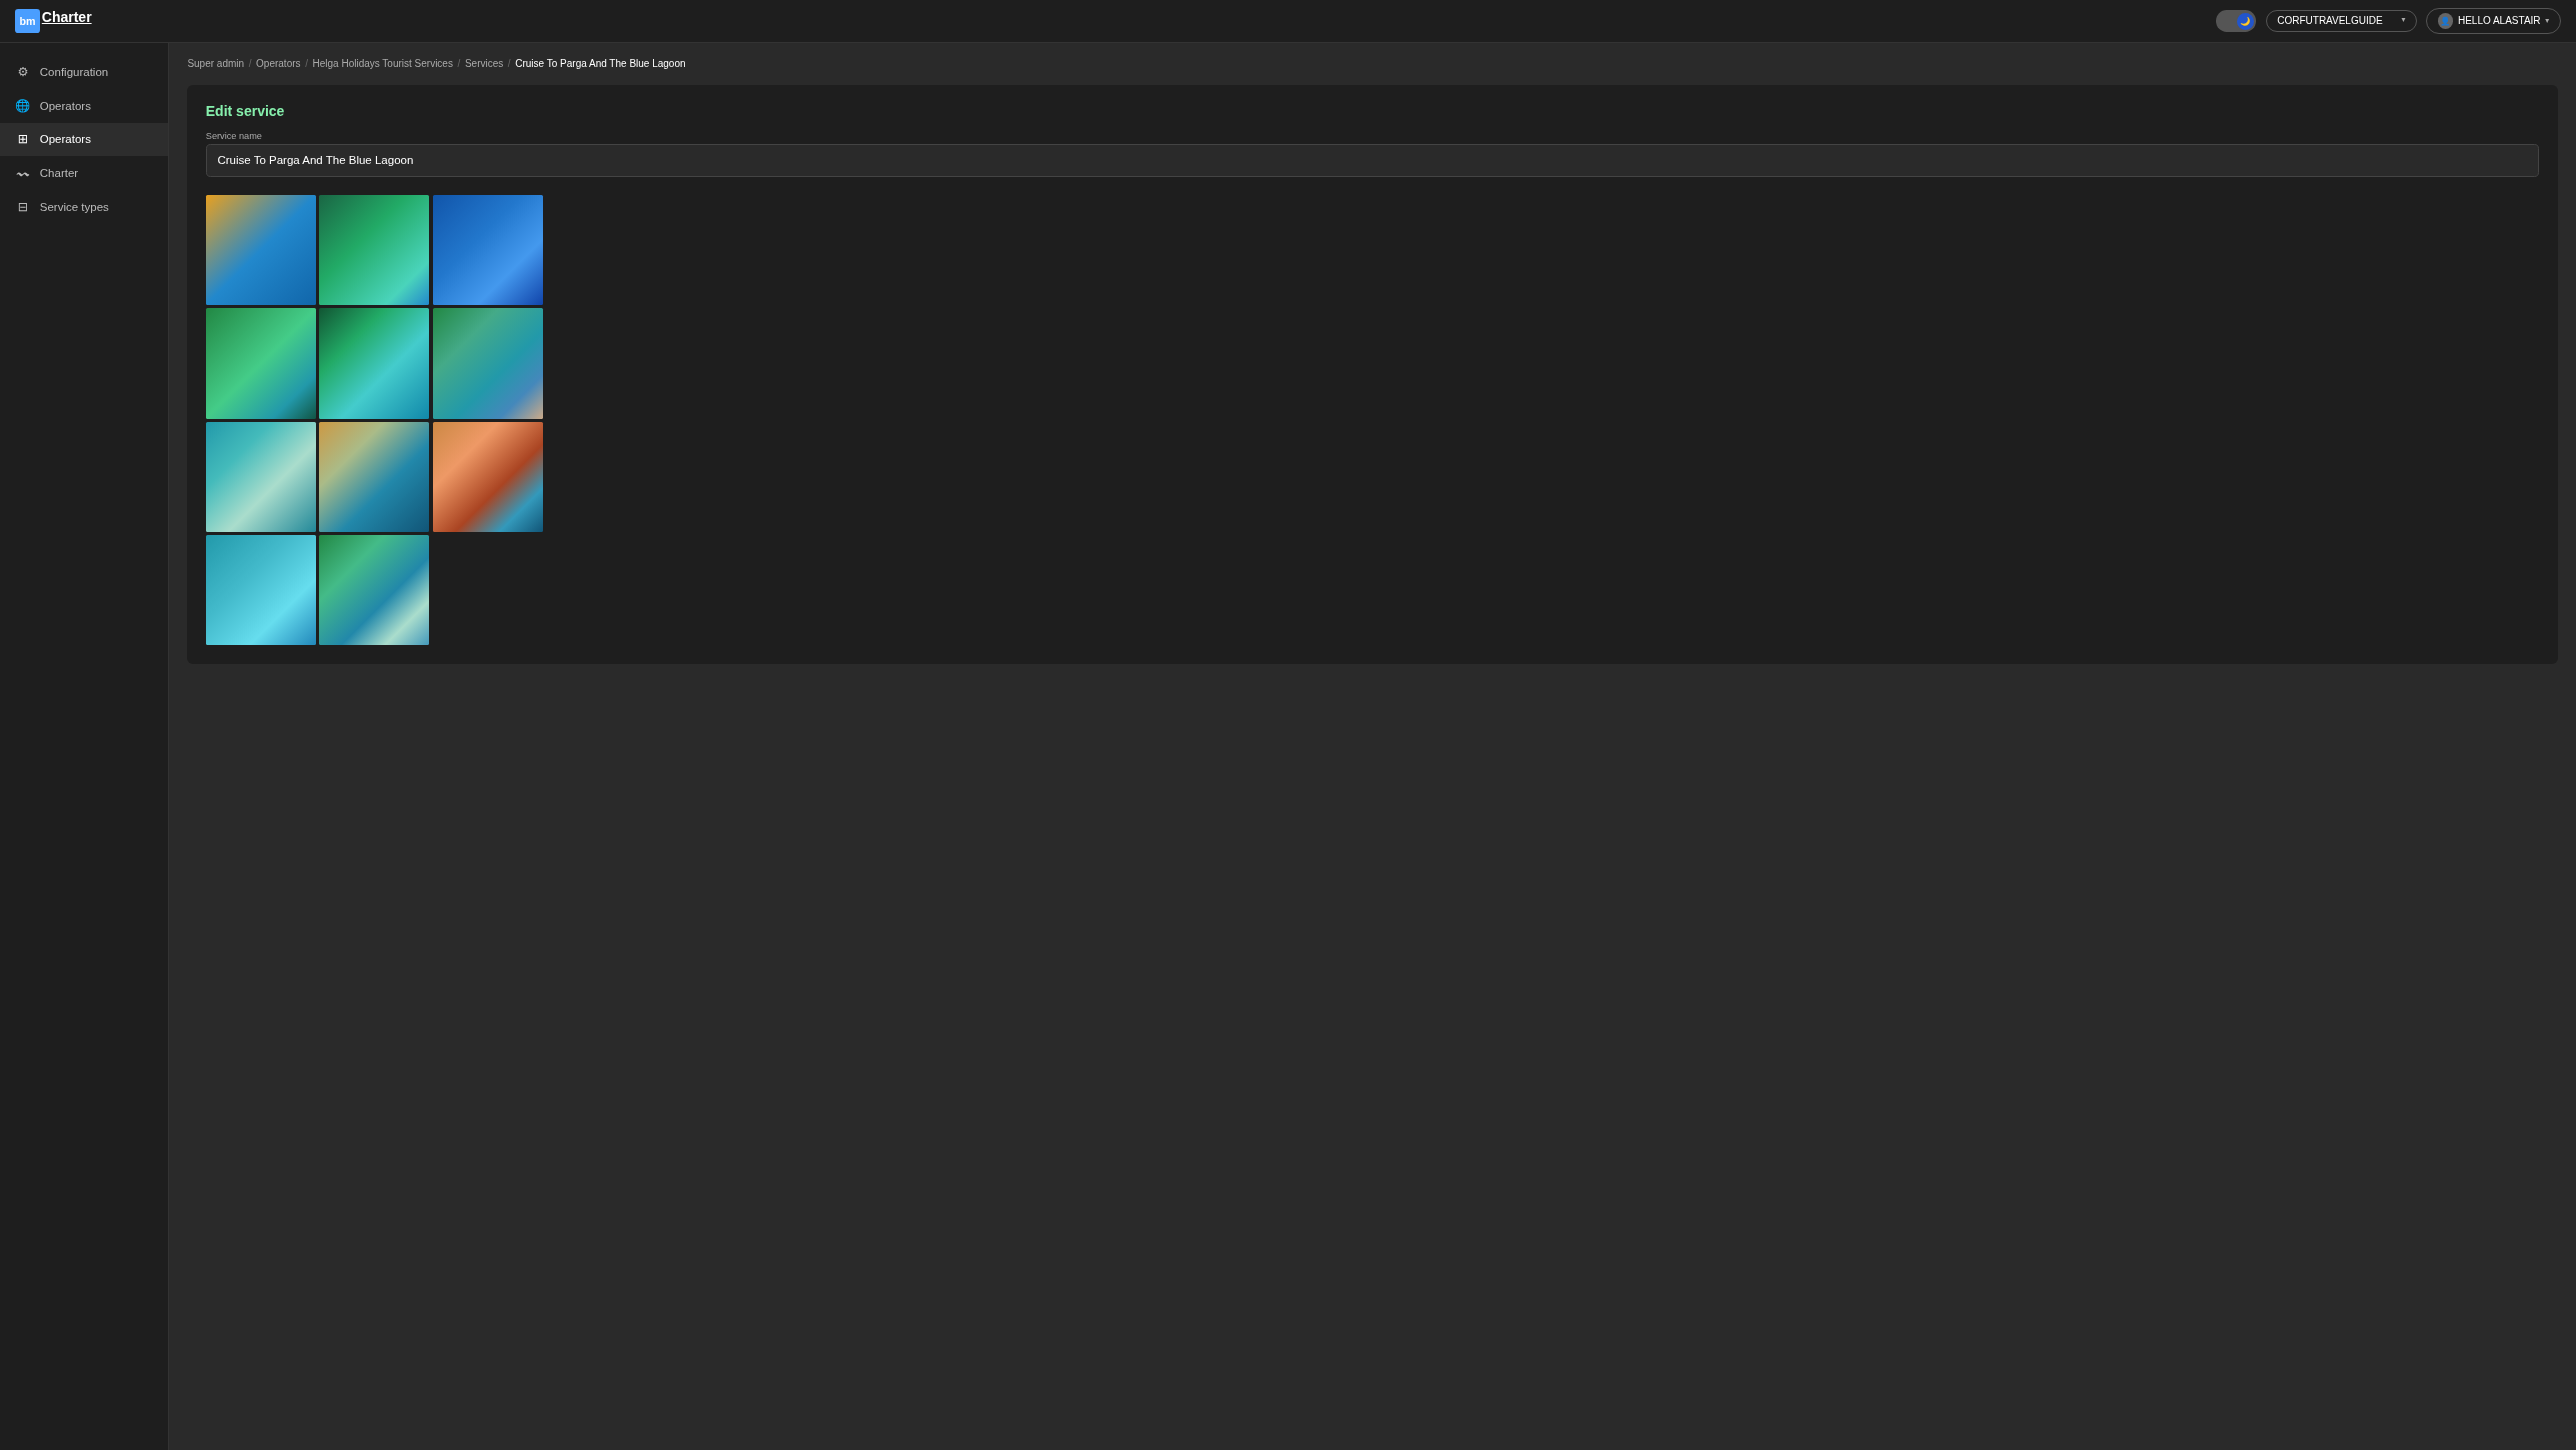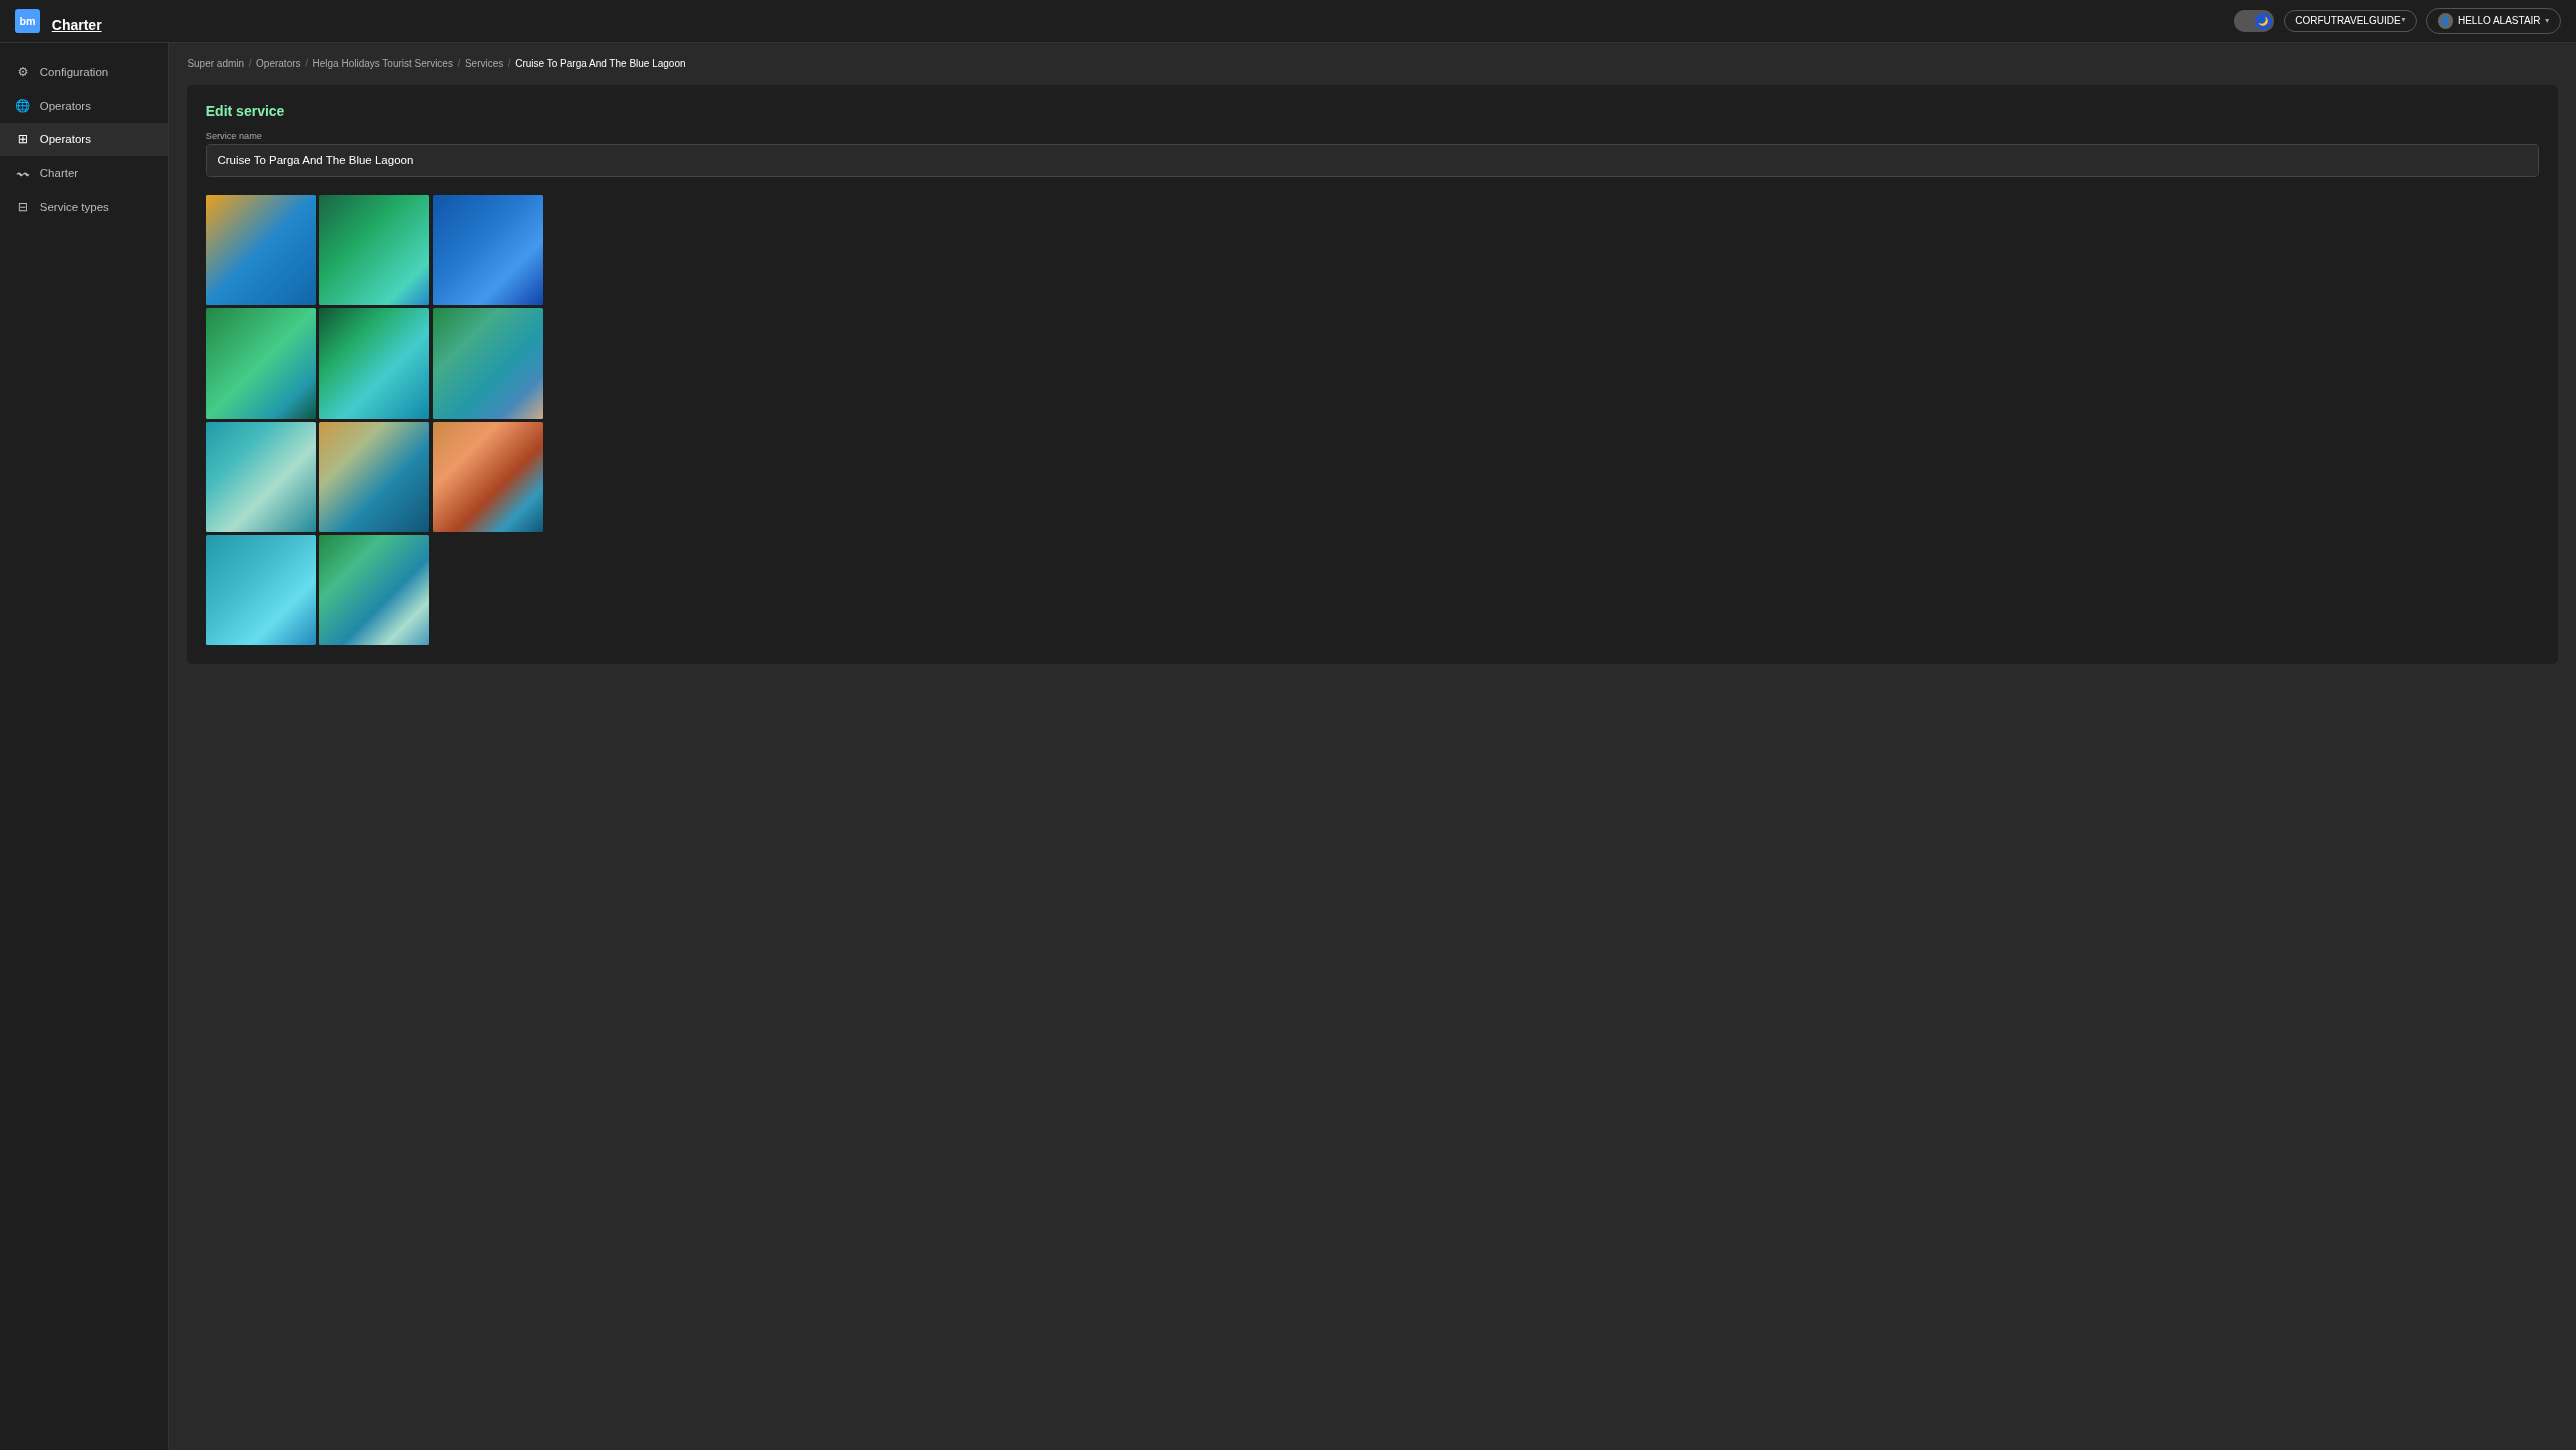--- a/index.html
+++ b/index.html
@@ -9,21 +9,21 @@
     .topbar {
       background: #1e1e1e;
       height: 43px;
       display: flex;
       align-items: center;
       justify-content: space-between;
       padding: 0 15.3px;
       flex-shrink: 0;
       border-bottom: 0.8px solid #333;
     }
-    .topbar-left { display: flex; align-items: flex-end; gap: 12px; }
+    .topbar-left { display: flex; align-items: flex-start; gap: 2px; }
     .logo-icon {
       width: 24.5px; height: 24.5px;
       background: #4a9eff;
       border-radius: 3.1px;
       display: flex; align-items: center; justify-content: center;
       font-weight: bold; font-size: 10.7px; color: #fff;
     }
     .app-title { font-size: 14px; font-weight: 600; color: #fff; text-decoration: underline; }
     .topbar-right { display: flex; align-items: center; gap: 9.2px; }
     .toggle-switch {
@@ -43,21 +43,21 @@
       display: flex; align-items: center; justify-content: center;
       font-size: 8.4px;
     }
     .dropdown-btn {
       background: transparent;
       border: 0.8px solid #555;
       color: #fff;
       padding: 4.6px 10.7px;
       border-radius: 15.3px;
       cursor: pointer;
-      display: flex; gap: 1px;
+      display: flex; gap: 19px;
       font-size: 10px;
       font-weight: 500;
     }
     .dropdown-btn .chevron { font-size: 7.7px; color: #aaa; }
     .user-btn { display: flex; align-items: center; gap: 4.6px; }
     .user-icon {
       width: 15.3px; height: 15.3px;
       background: #666;
       border-radius: 50%;
       display: flex; align-items: center; justify-content: center;

